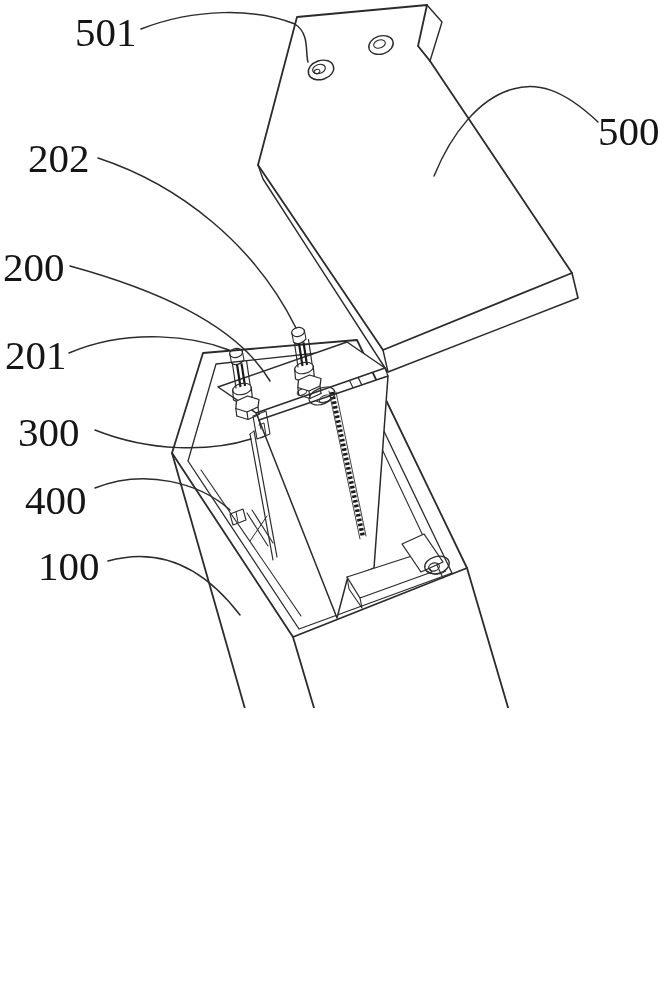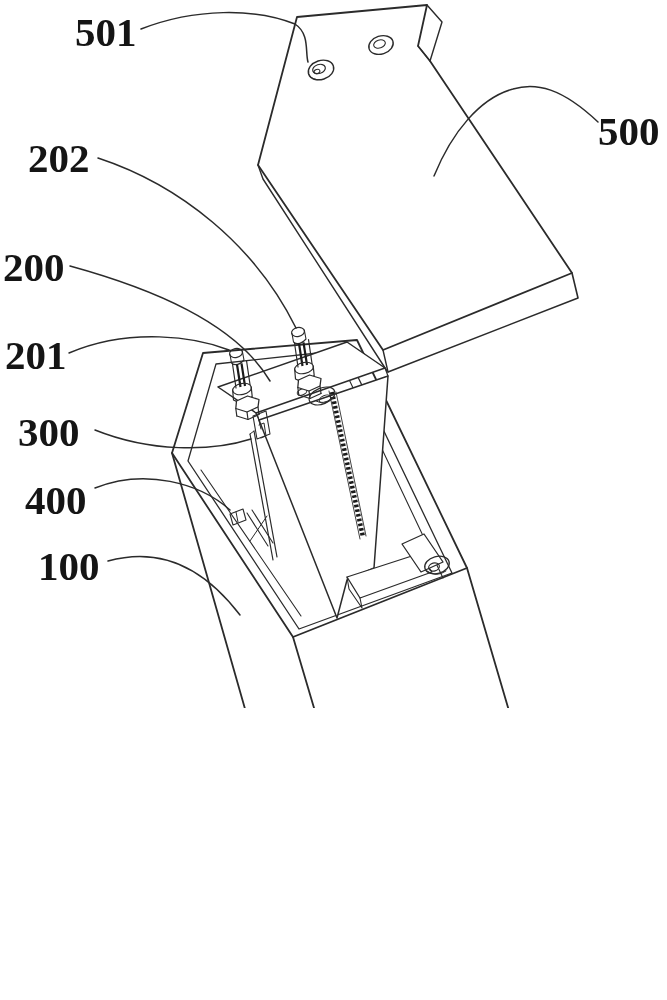--- a/index.html
+++ b/index.html
@@ -4,21 +4,21 @@
 <style>
   :root{
     --line-color:#2b2b2b;
     --hatch-color:#1a1a1a;
     --label-color:#151515;
     --bg-color:#ffffff;
   }
   html,body{margin:0;padding:0;background:var(--bg-color);}
   .canvas{
     position:relative;width:667px;height:708px;background:var(--bg-color);
-    overflow:hidden;font-family:"Liberation Serif", serif;font-weight:bold;
+    overflow:hidden;font-family:"Liberation Serif", serif;
   }
   svg{display:block;}
   .ln{fill:none;stroke:var(--line-color);stroke-linecap:round;stroke-linejoin:round;}
   .fw{fill:#ffffff;stroke:var(--line-color);stroke-linejoin:round;}
   .hatch{fill:none;stroke:var(--hatch-color);}
   .leader{fill:none;stroke:var(--line-color);stroke-width:1.5;stroke-linecap:round;}
   .ref-label{
     font-family:"Liberation Serif", serif;
     font-size:41px;fill:var(--label-color);
   }

